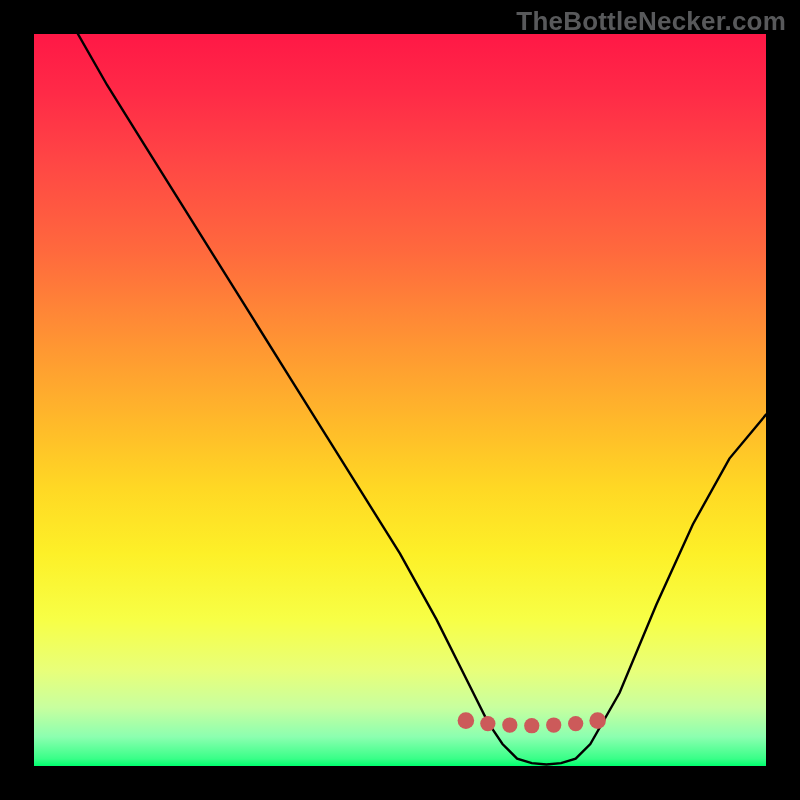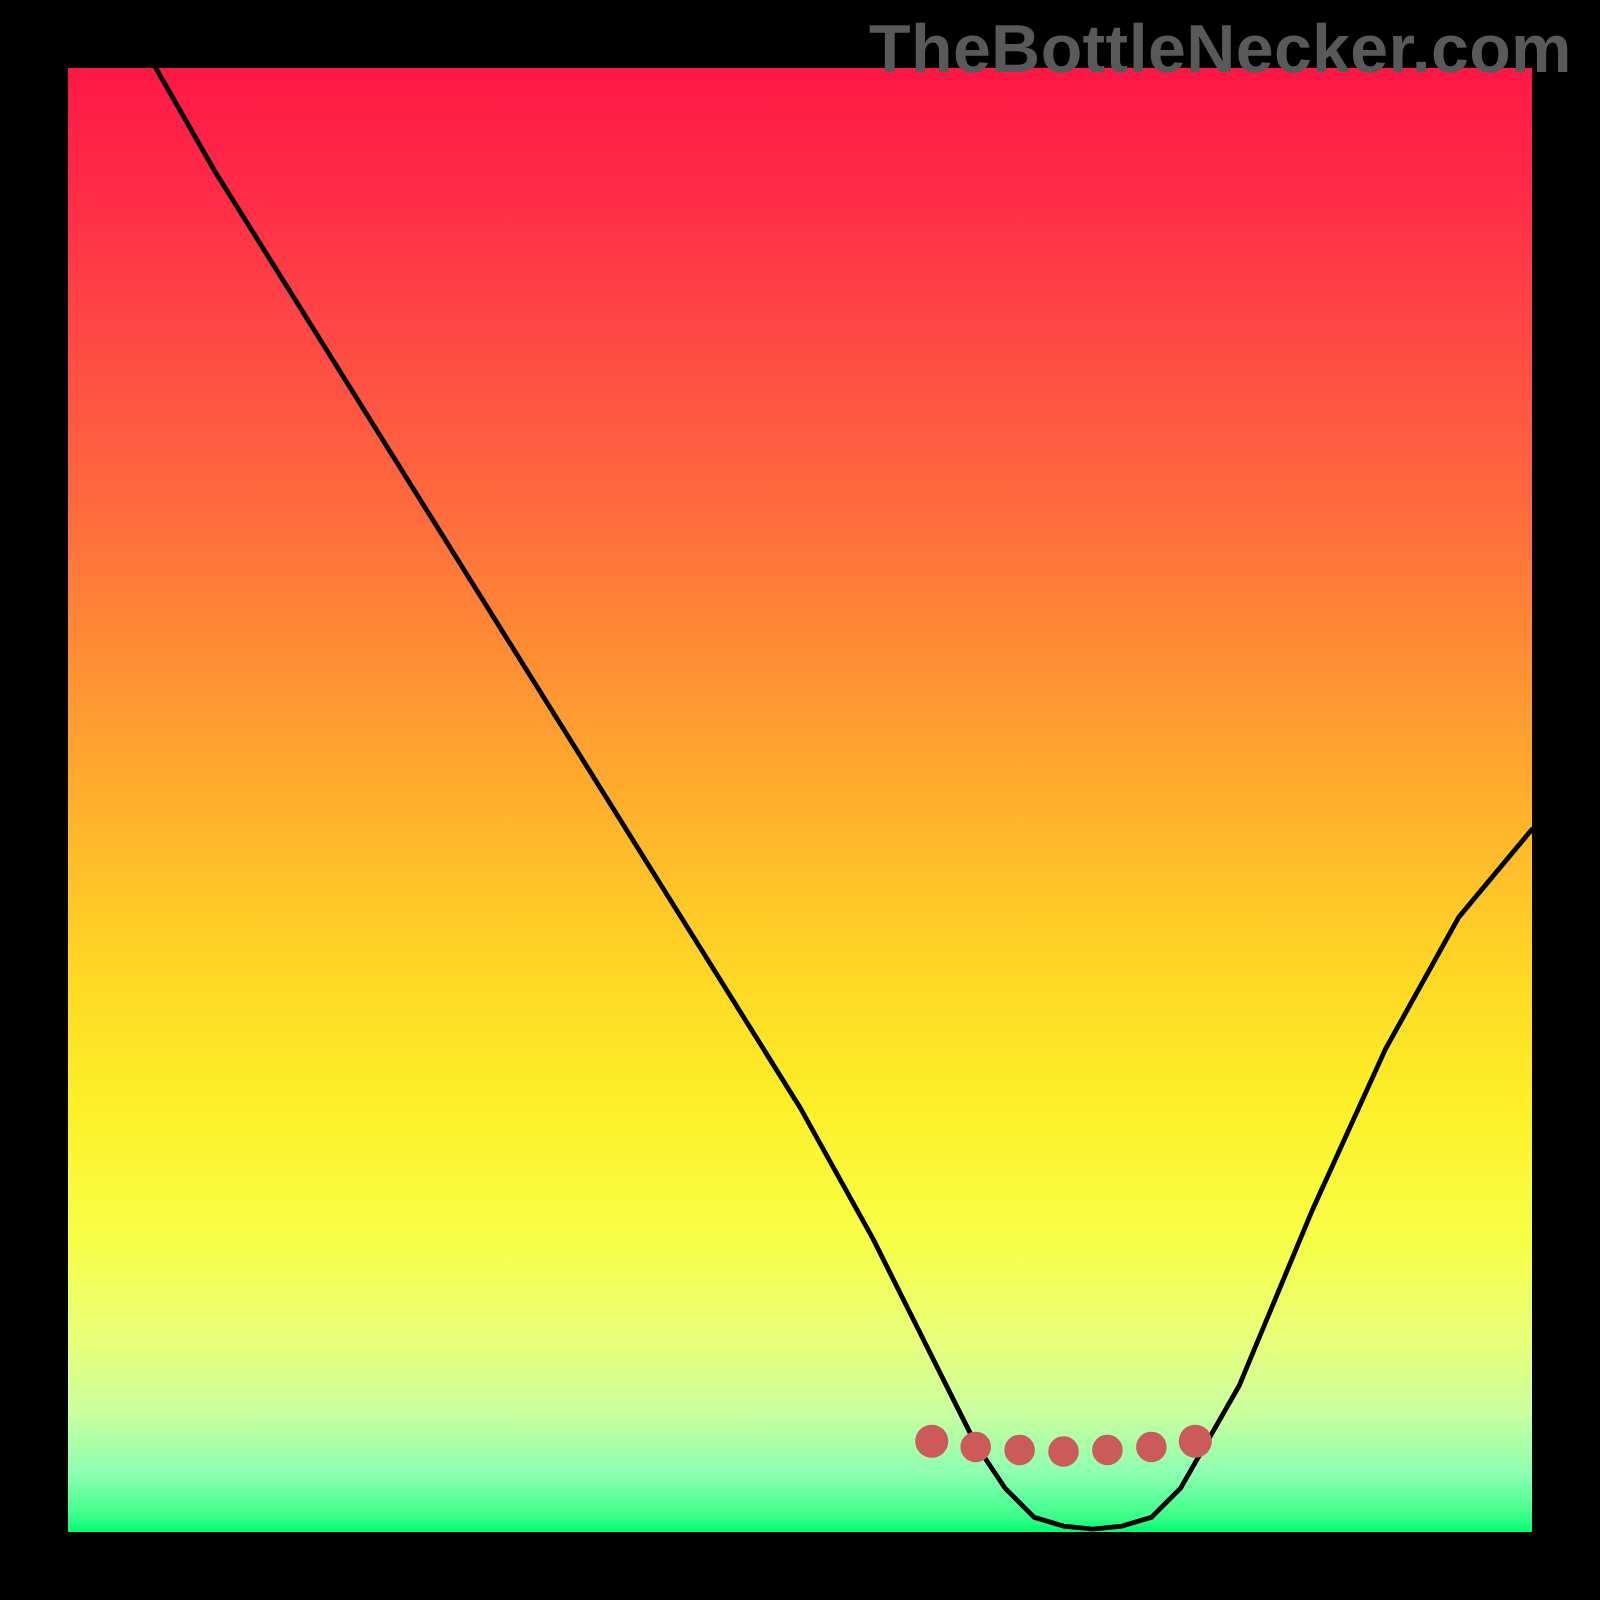--- a/index.html
+++ b/index.html
@@ -8,21 +8,21 @@
     position: relative;
     width: 800px;
     height: 800px;
     background: #000;
   }
   .watermark {
     position: absolute;
     top: 6px;
     right: 14px;
     font-family: Arial, Helvetica, sans-serif;
-    font-size: 34px;
+    font-size: 26px;
     font-weight: 600;
     color: #58595b;
     letter-spacing: 0.2px;
     z-index: 10;
   }
   .plot {
     position: absolute;
     left: 34px;
     top: 34px;
     width: 732px;

